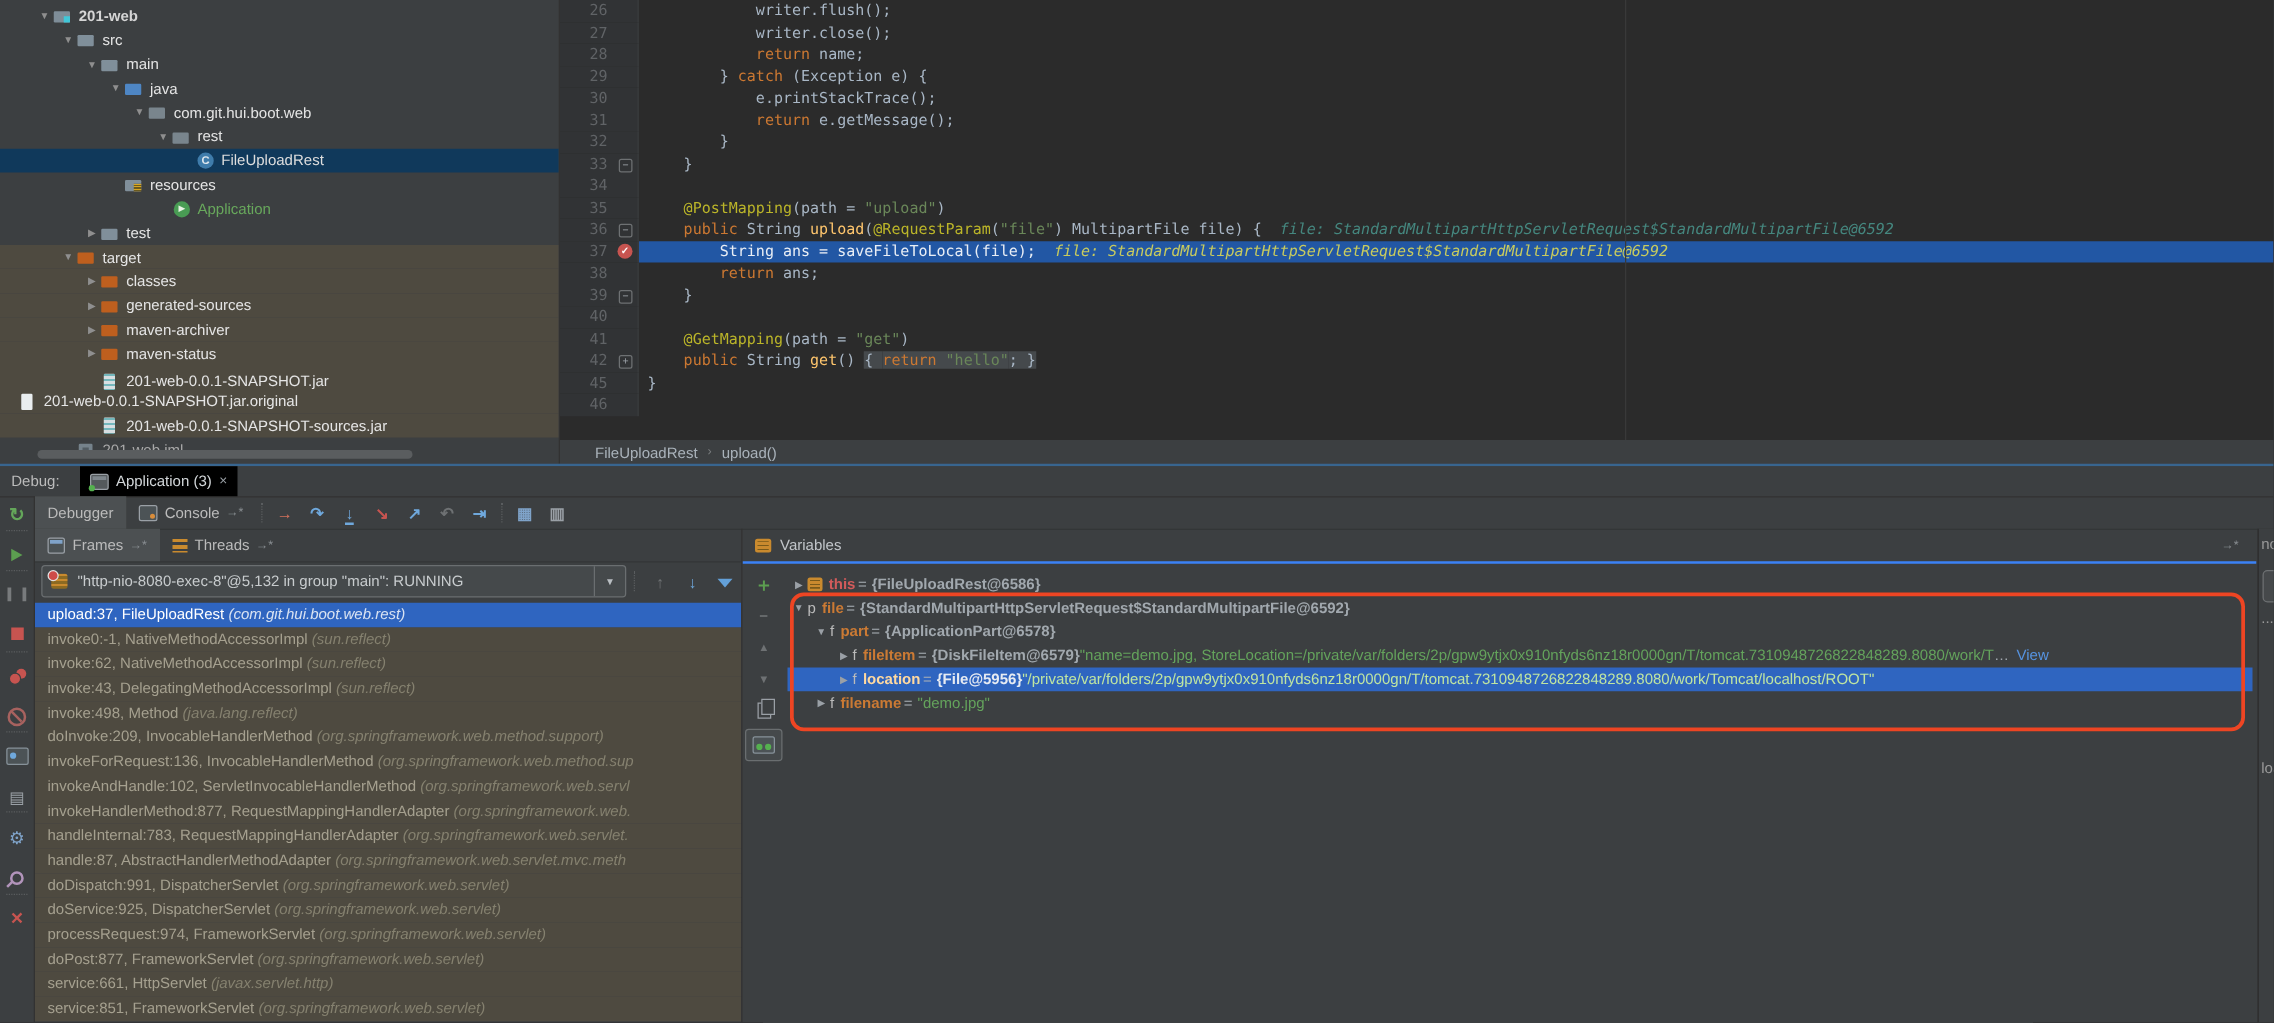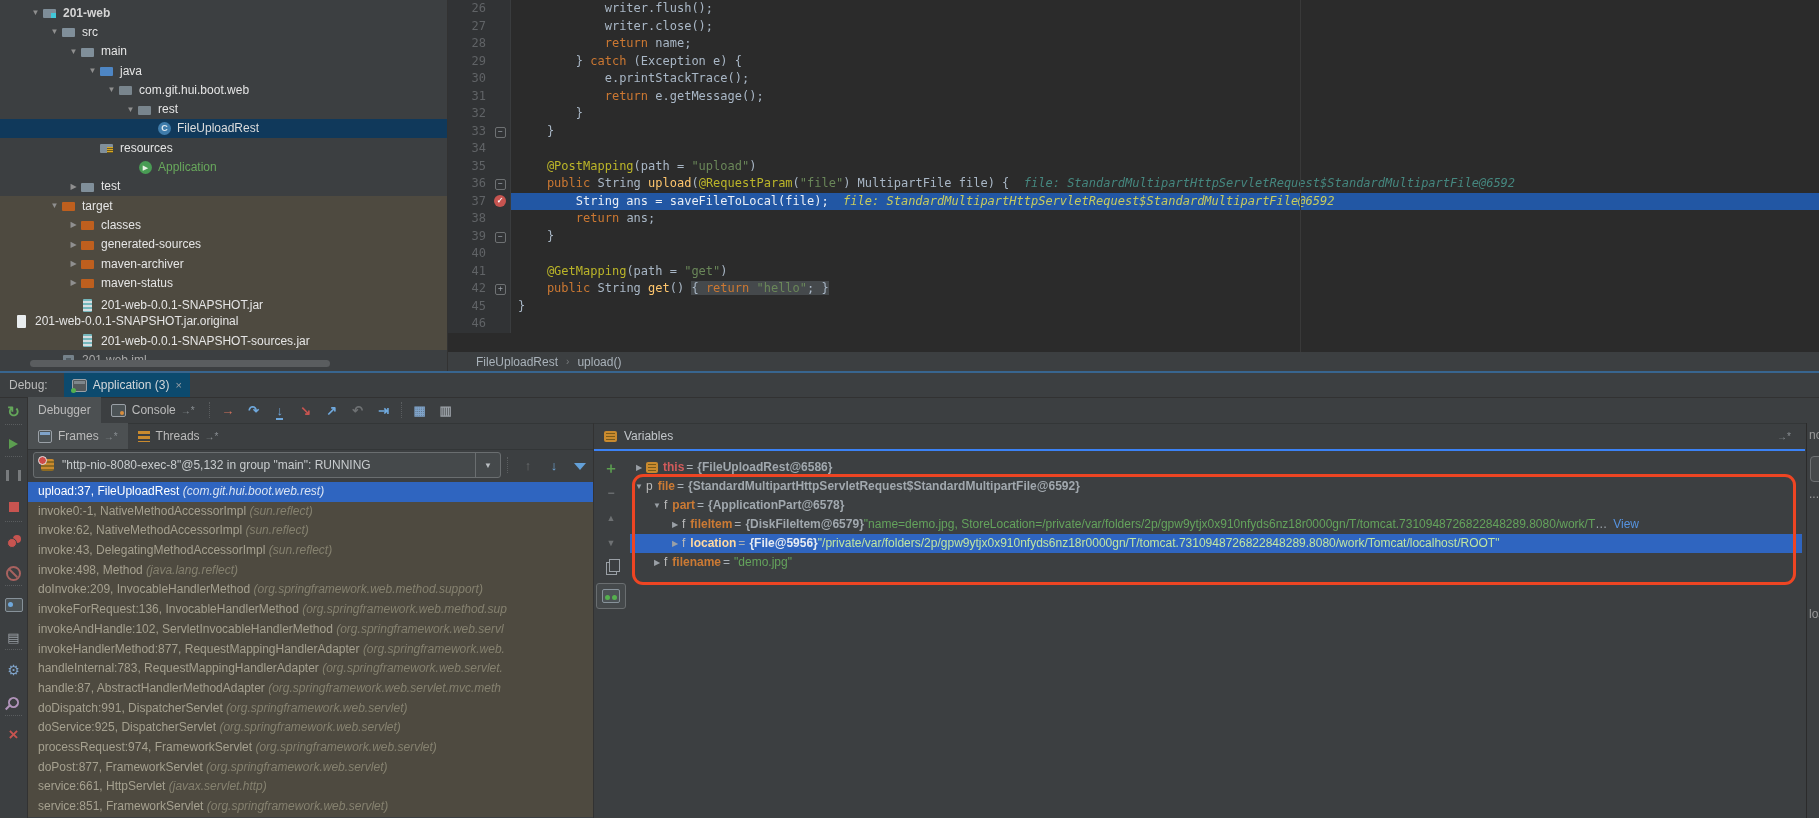--- a/index.html
+++ b/index.html
@@ -64,21 +64,21 @@
   
   #breadcrumb-bar{position:absolute;left:448px;top:352px;width:1371px;height:19px;background:#3C3F41;
      display:flex;align-items:center;color:#A9B2BA;}
   #breadcrumb-bar .sep{color:#787B7D;margin:0 8px;font-size:10px;}
   #focus-line{position:absolute;left:0;top:371px;width:1819px;height:2px;background:#38658F;}
   
   #debug-window{position:absolute;left:0;top:373px;width:1819px;height:578px;background:#3C3F41;}
   #dbg-header{position:absolute;left:0;top:0;width:100%;height:24px;border-bottom:1px solid #323232;
      display:flex;align-items:center;}
   #dbg-label{margin-left:9px;color:#BBBBBB;}
-  #dbg-tab{margin-left:16px;height:24px;display:flex;align-items:center;background:#0c4a6e;padding:0 8px;}
+  #dbg-tab{margin-left:16px;height:24px;display:flex;align-items:center;background:#000000;padding:0 8px;}
   #dbg-tab .ttl{color:#D3D7DA;margin:0 6px;}
   #dbg-tab .x{color:#9AA0A6;font-size:11px;}
   .i-dbgwin{display:inline-block;width:13px;height:11px;border:1px solid #9AA0A6;border-radius:2px;position:relative;background:#54595C;}
   .i-dbgwin::before{content:'';position:absolute;left:1px;top:1px;right:1px;height:3px;background:#7E868C;}
   .i-dbgwin::after{content:'';position:absolute;left:-2px;bottom:-2px;width:5px;height:5px;border-radius:50%;background:#55B04F;}
   
   #dbg-left-strip{position:absolute;left:0;top:24px;width:27px;height:421px;border-right:1px solid #323232;}
   .stripbtn{position:absolute;left:0;width:27px;height:24px;display:flex;align-items:center;justify-content:center;}
   .stripsep{position:absolute;left:5px;width:17px;border-top:1px dotted #5A5D5F;}
   .g-rerun{color:#64A65A;font-size:15px;font-weight:bold;}

